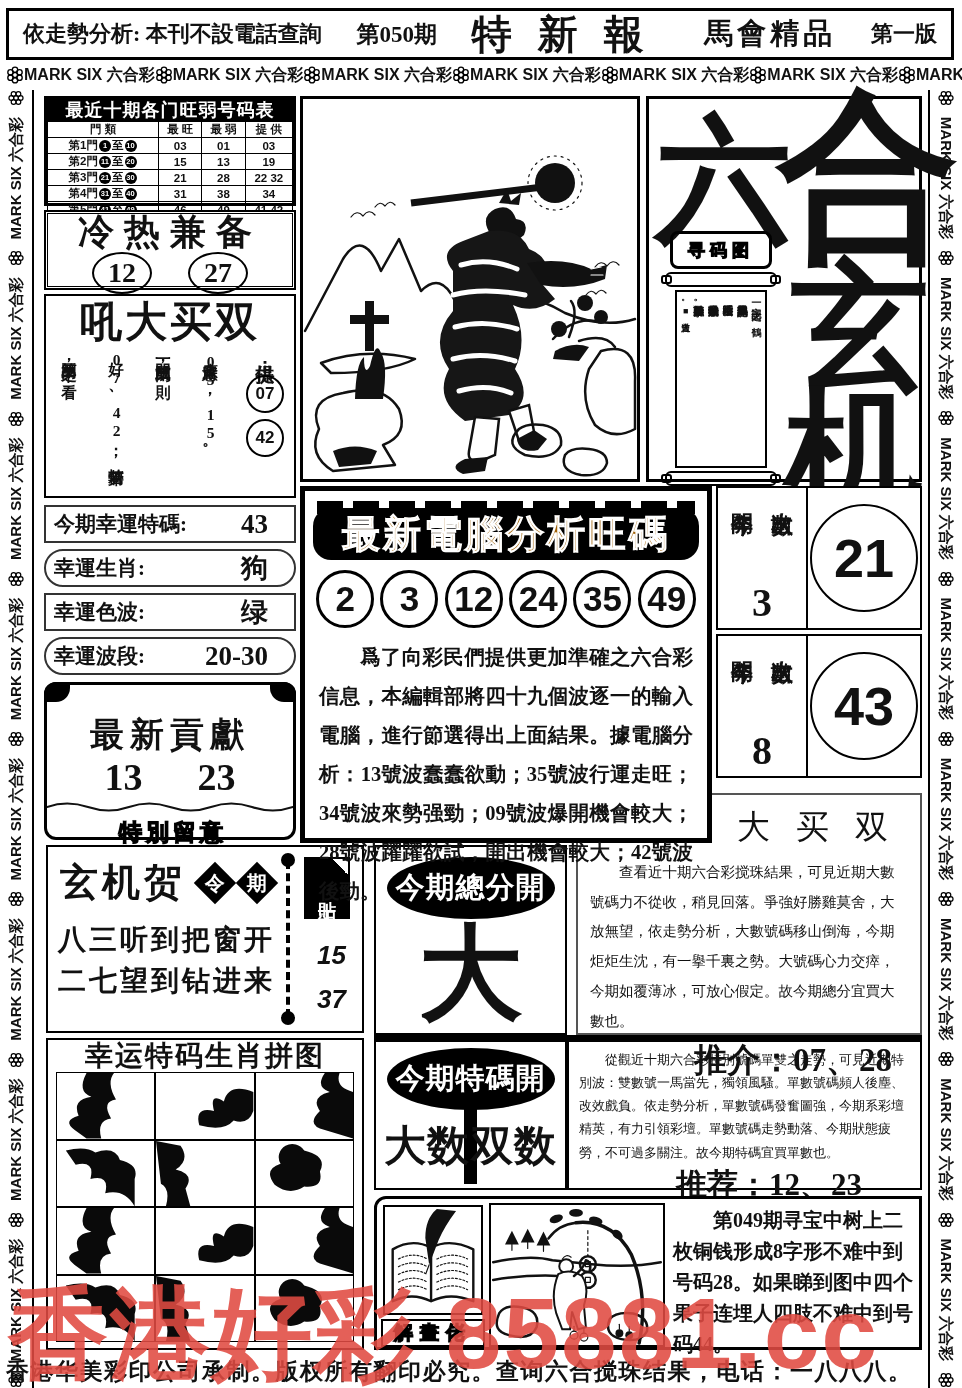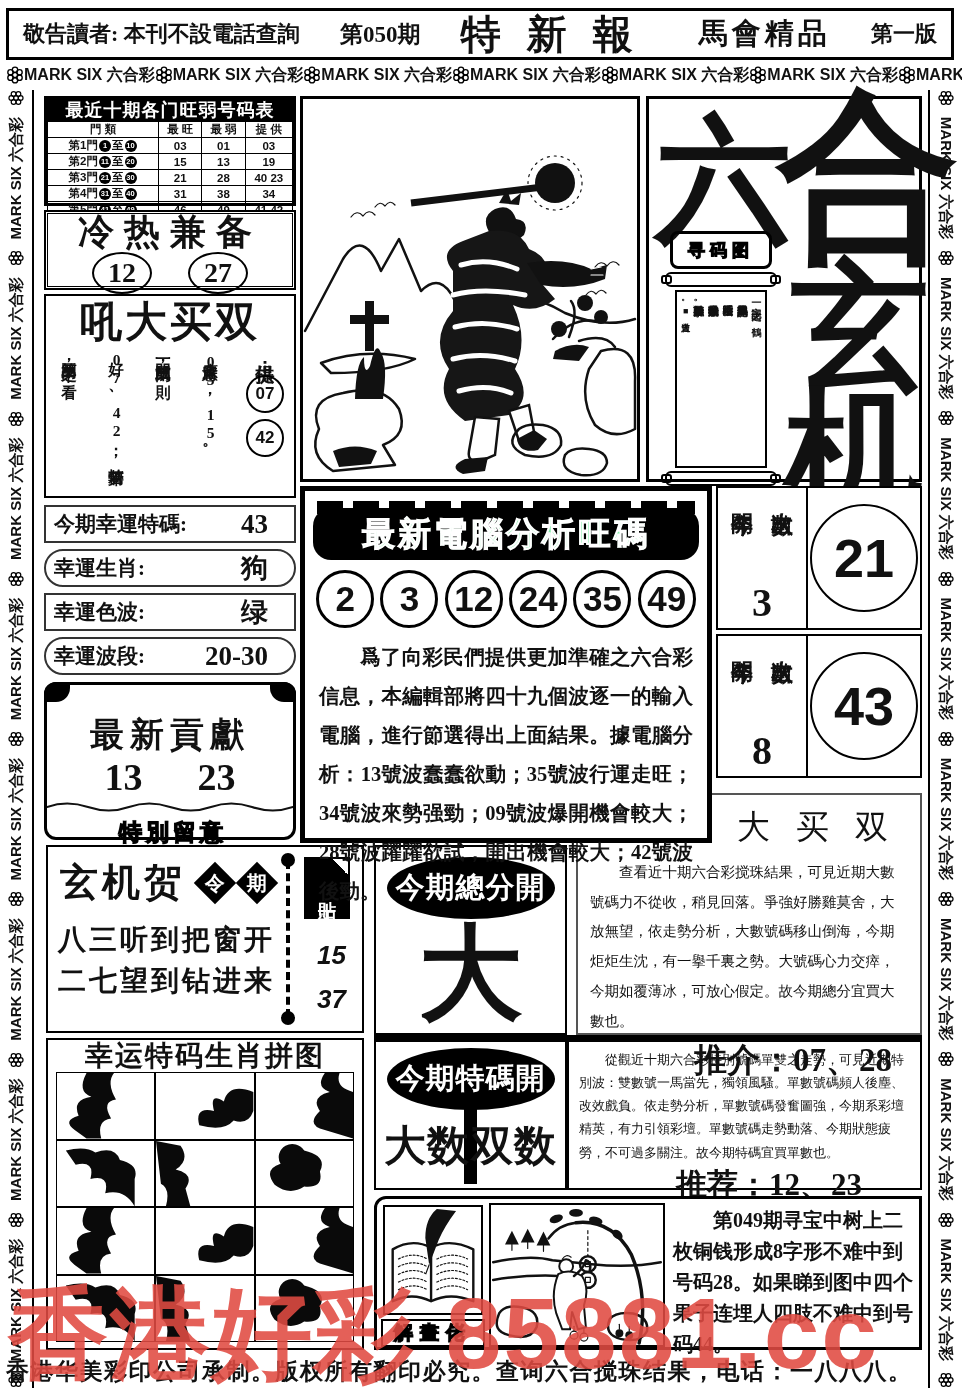--- a/index.html
+++ b/index.html
@@ -93,21 +93,21 @@
            grid-template-columns:repeat(3,1fr);grid-template-rows:repeat(4,1fr);}
   .pz-cell{border:1.5px solid #000;overflow:hidden;}
   .pz-cell svg{display:block;width:100%;height:100%;}
   
   #pic{left:300px;top:96px;width:340px;height:386px;border-width:3px;}
   
   #comp{left:300px;top:486px;width:412px;height:357px;border-width:5px;z-index:3;}
   #comp .stripes{height:13px;margin:10px 12px 0;background:repeating-linear-gradient(90deg,#000 0 26px,#fff 26px 36px);}
   #comp .banner{height:52px;margin:-6px 8px 0;background:#000;border-radius:18px;display:flex;
        align-items:center;justify-content:center;position:relative;}
-  #comp .banner span{color:#86efac;font-size:33px;font-weight:700;letter-spacing:3px;
+  #comp .banner span{color:#a16207;font-size:38px;font-weight:700;letter-spacing:3px;
        -webkit-text-stroke:1px #fff;}
   #comp-nums{display:flex;justify-content:space-around;align-items:center;margin-top:10px;padding:0 8px;}
   .big-c{width:52px;height:52px;border:3px solid #000;border-radius:50%;display:flex;align-items:center;
        justify-content:center;font-size:35px;font-weight:700;font-family:"Liberation Sans",sans-serif;}
   #comp .para{padding:10px 14px 0;font-size:20.5px;font-weight:700;line-height:1.9;
        text-align:justify;text-indent:2em;}
   
   #liuhe{left:646px;top:96px;width:276px;height:386px;border-width:3px;}
   .bigchar{position:absolute;font-weight:700;line-height:1;}
   #scroll{position:absolute;left:16px;top:132px;width:112px;}
@@ -170,21 +170,21 @@
   #wm{position:absolute;left:8px;top:1268px;font-size:100px;font-weight:700;color:#e14b42;
       opacity:.88;font-family:"Liberation Sans",sans-serif;letter-spacing:2px;z-index:9;
       white-space:nowrap;pointer-events:none;}
 </style>
 </head>
 <body>
 
 <div class="page">
 
   <div class="hdr">
-    <span class="notice">敬告讀者: 本刊不設電話查詢</span>
+    <span class="notice">依走勢分析: 本刊不設電話查詢</span>
     <span class="issue">第050期</span>
     <span class="ttl">特新報</span>
     <span class="sub">馬會精品</span>
     <span class="ed">第一版</span>
   </div>
 
   <div id="marq-top" class="marq">
       <svg width="18" height="18" viewBox="0 0 20 20" style="flex:none">
         <g fill="none" stroke="#000" stroke-width="1.5">
           <circle cx="10" cy="4.2" r="3"></circle>
@@ -512,21 +512,21 @@
           <tr>
             <td class="gate">第2門<span class="bn">11</span>至<span class="bn">20</span></td>
             <td>15</td>
             <td>13</td>
             <td>19</td>
           </tr>
           <tr>
             <td class="gate">第3門<span class="bn">21</span>至<span class="bn">30</span></td>
             <td>21</td>
             <td>28</td>
-            <td>40 23</td>
+            <td>22 32</td>
           </tr>
           <tr>
             <td class="gate">第4門<span class="bn">31</span>至<span class="bn">40</span></td>
             <td>31</td>
             <td>38</td>
             <td>34</td>
           </tr>
           <tr>
             <td class="gate">第5門<span class="bn">41</span>至<span class="bn">49</span></td>
             <td>46</td>

